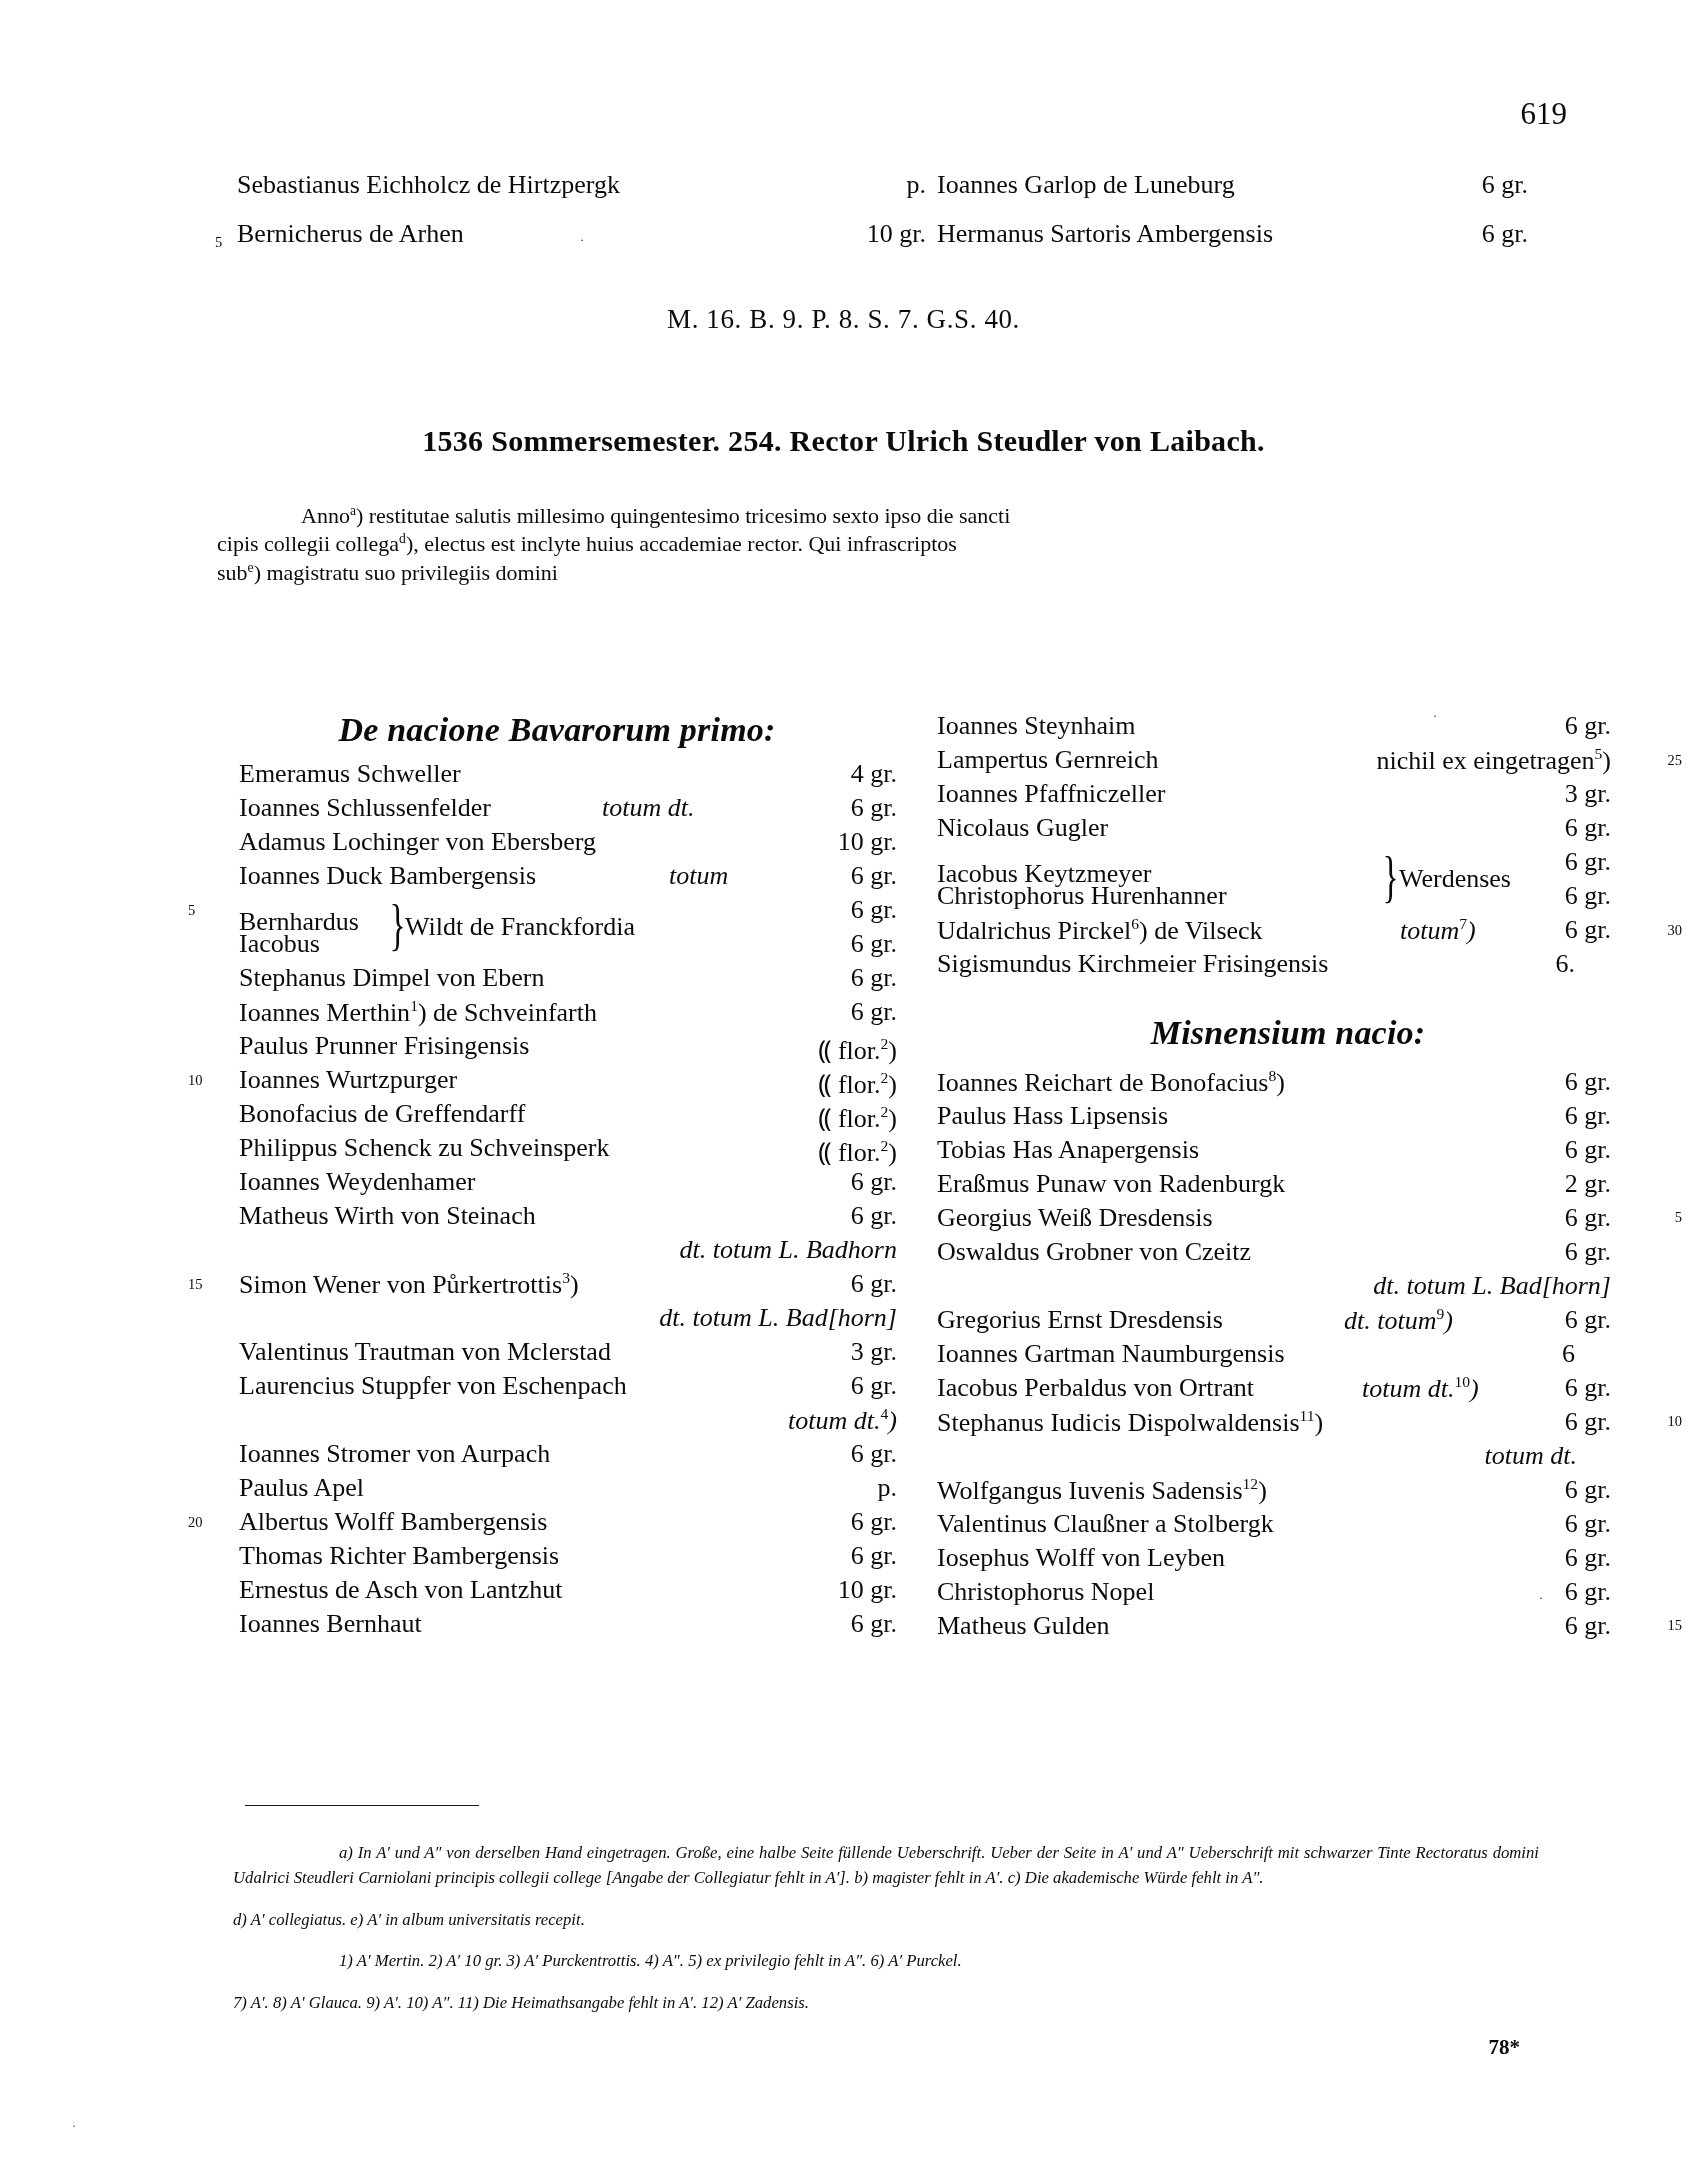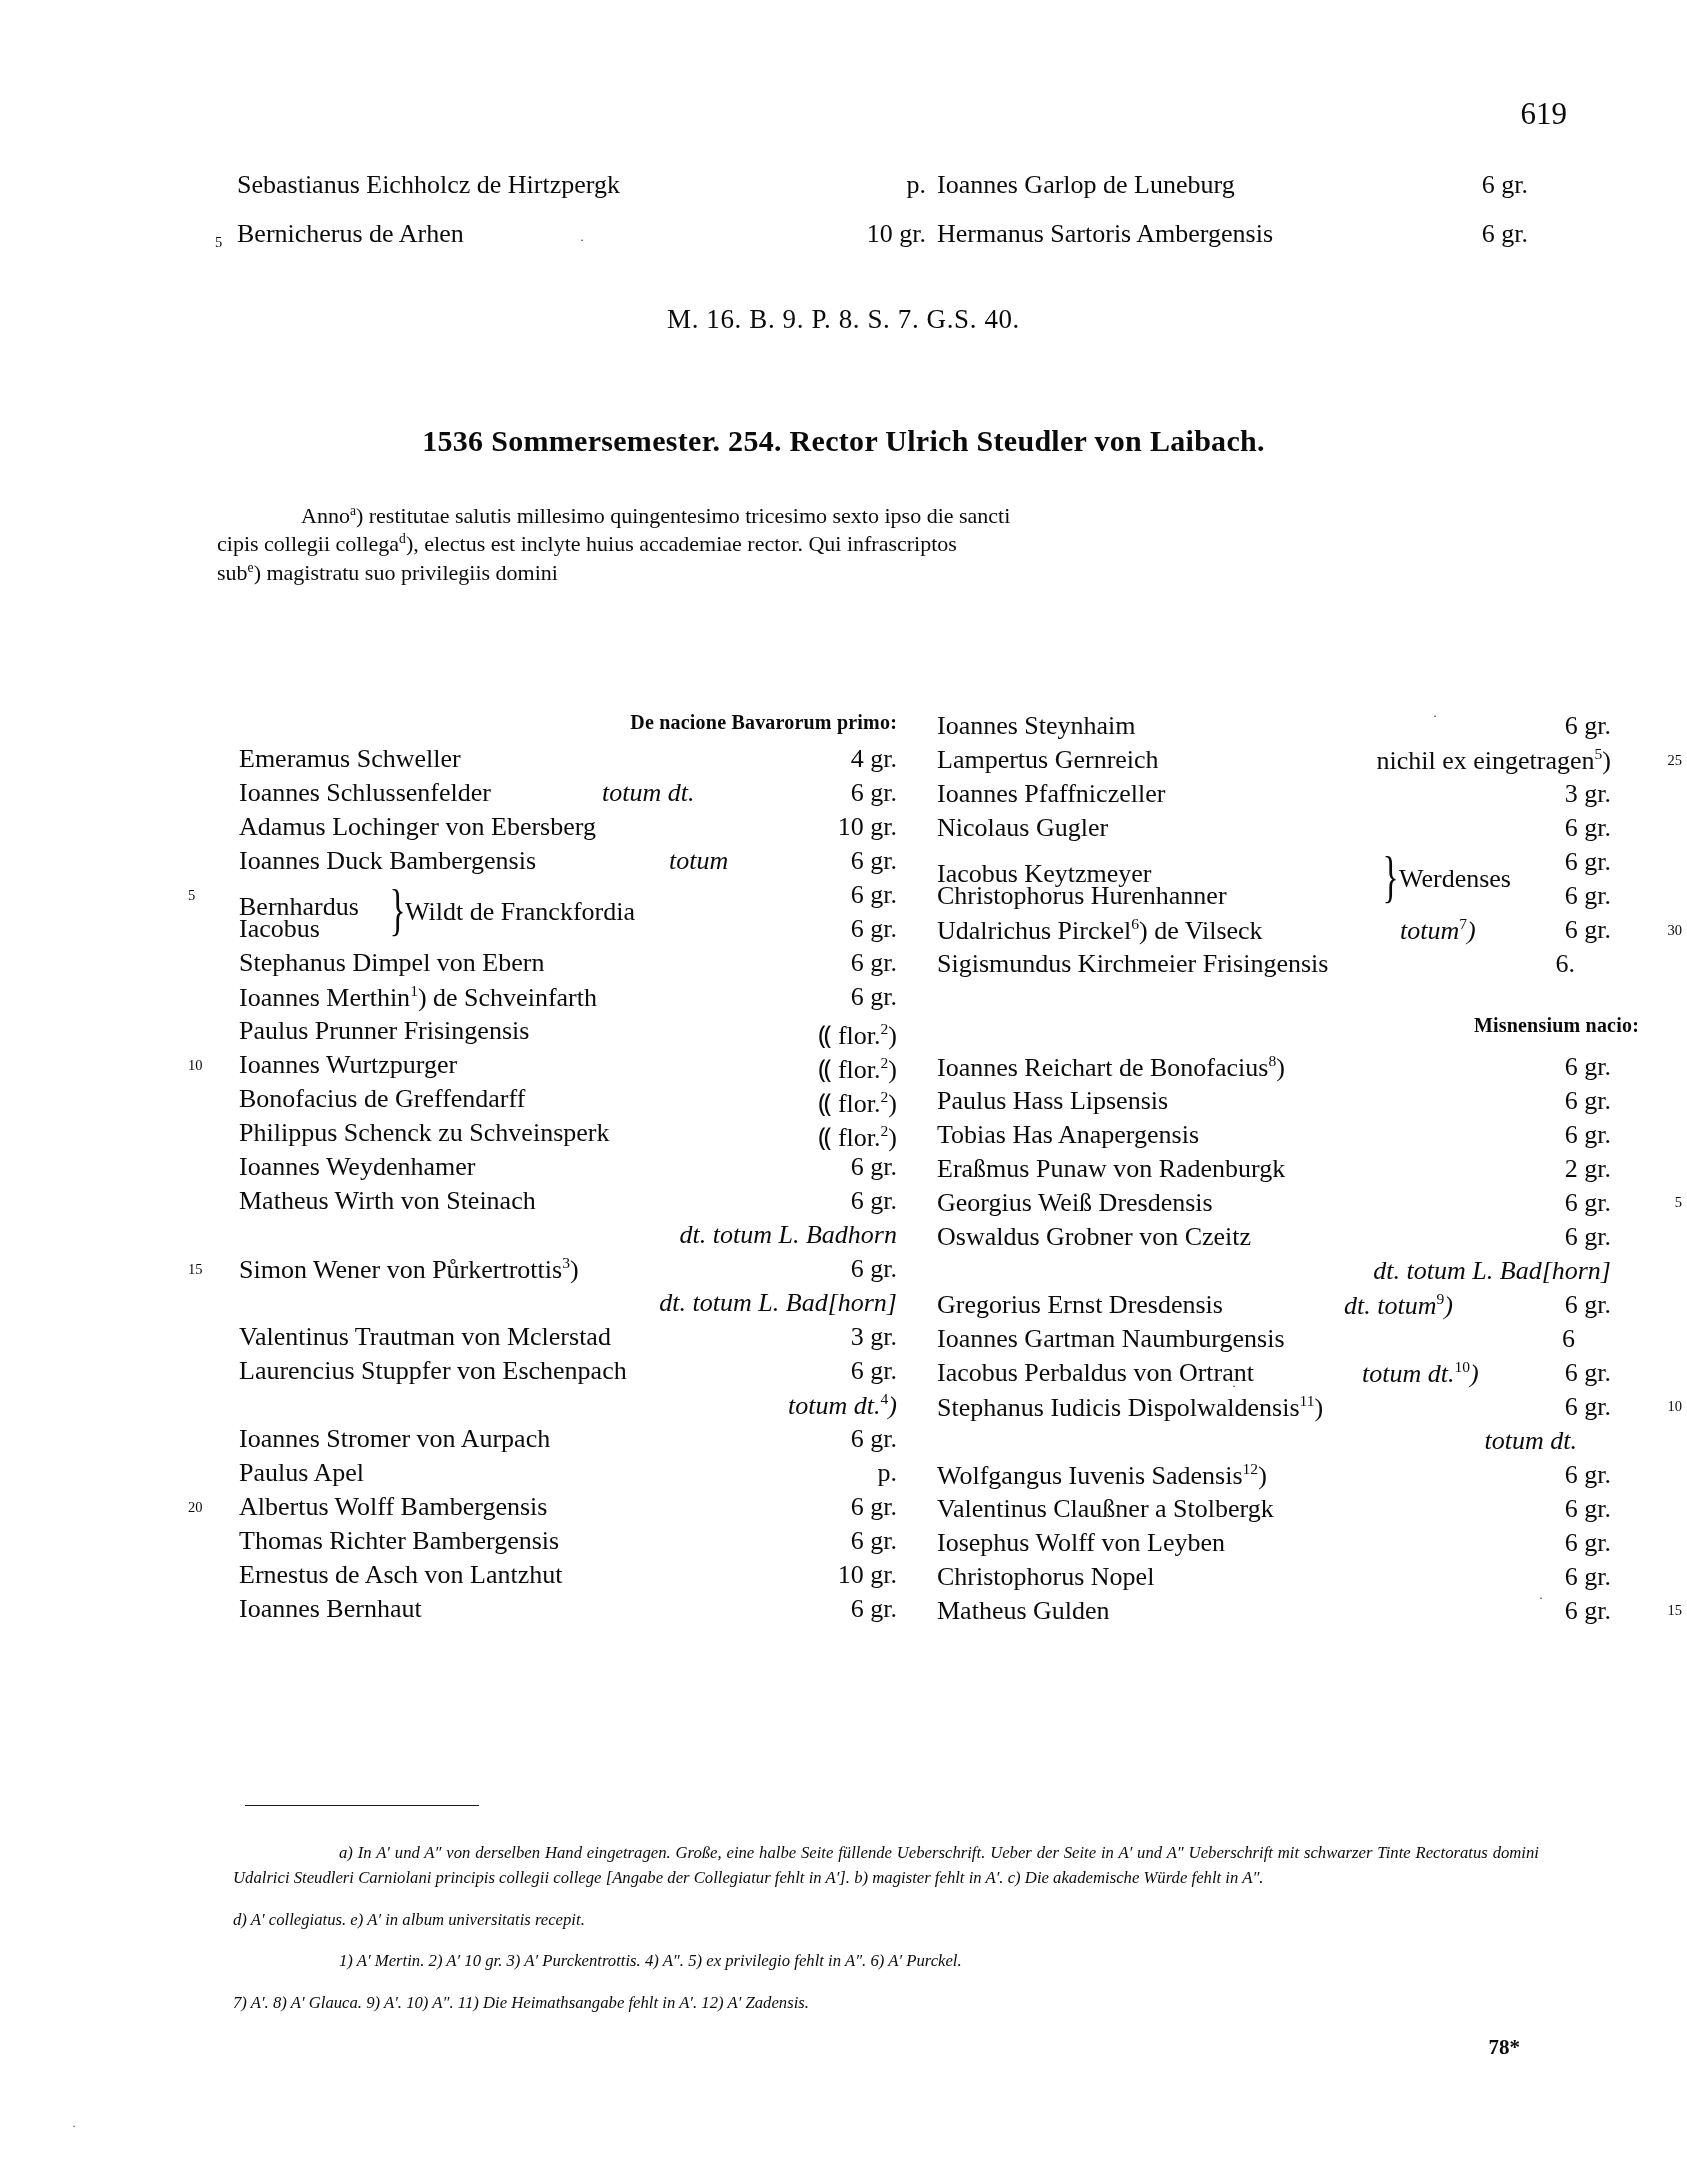--- a/index.html
+++ b/index.html
@@ -70,22 +70,22 @@
   .intro p { margin:0; }
   .intro sup { font-size:0.62em; vertical-align:super; }
 
   
   .cols { position:absolute; left:0; top:711px; width:1687px; }
   .col { position:absolute; top:0; }
   .col-left  { left:217px;  width:680px; }
   .col-right { left:937px; width:702px; }
 
   .grouphead {
-    text-align:right; font-weight:bold; font-size:20px;
-    margin:0 0 10px 0; letter-spacing:0.2px;
+    text-align:center; font-weight:bold; font-size:34px;
+    margin:0 0 10px 0; letter-spacing:0.2px;font-style:italic;
   }
   .grouphead.mis { margin-top:31px; margin-bottom:14.5px; }
 
   .entry { position:relative; height:34px; font-size:26px; white-space:nowrap; }
   .entry .name { position:absolute; left:22px; top:0; }
   .entry .amt  { position:absolute; right:0; top:0; text-align:right; }
   .entry .num  { position:absolute; left:-29px; top:6.7px; font-size:14.5px; }
   .entry .numr { position:absolute; right:-43px; top:6.7px; font-size:14.5px; }
   .entry .mid  { position:absolute; top:0; font-style:italic; }
   .sub {

